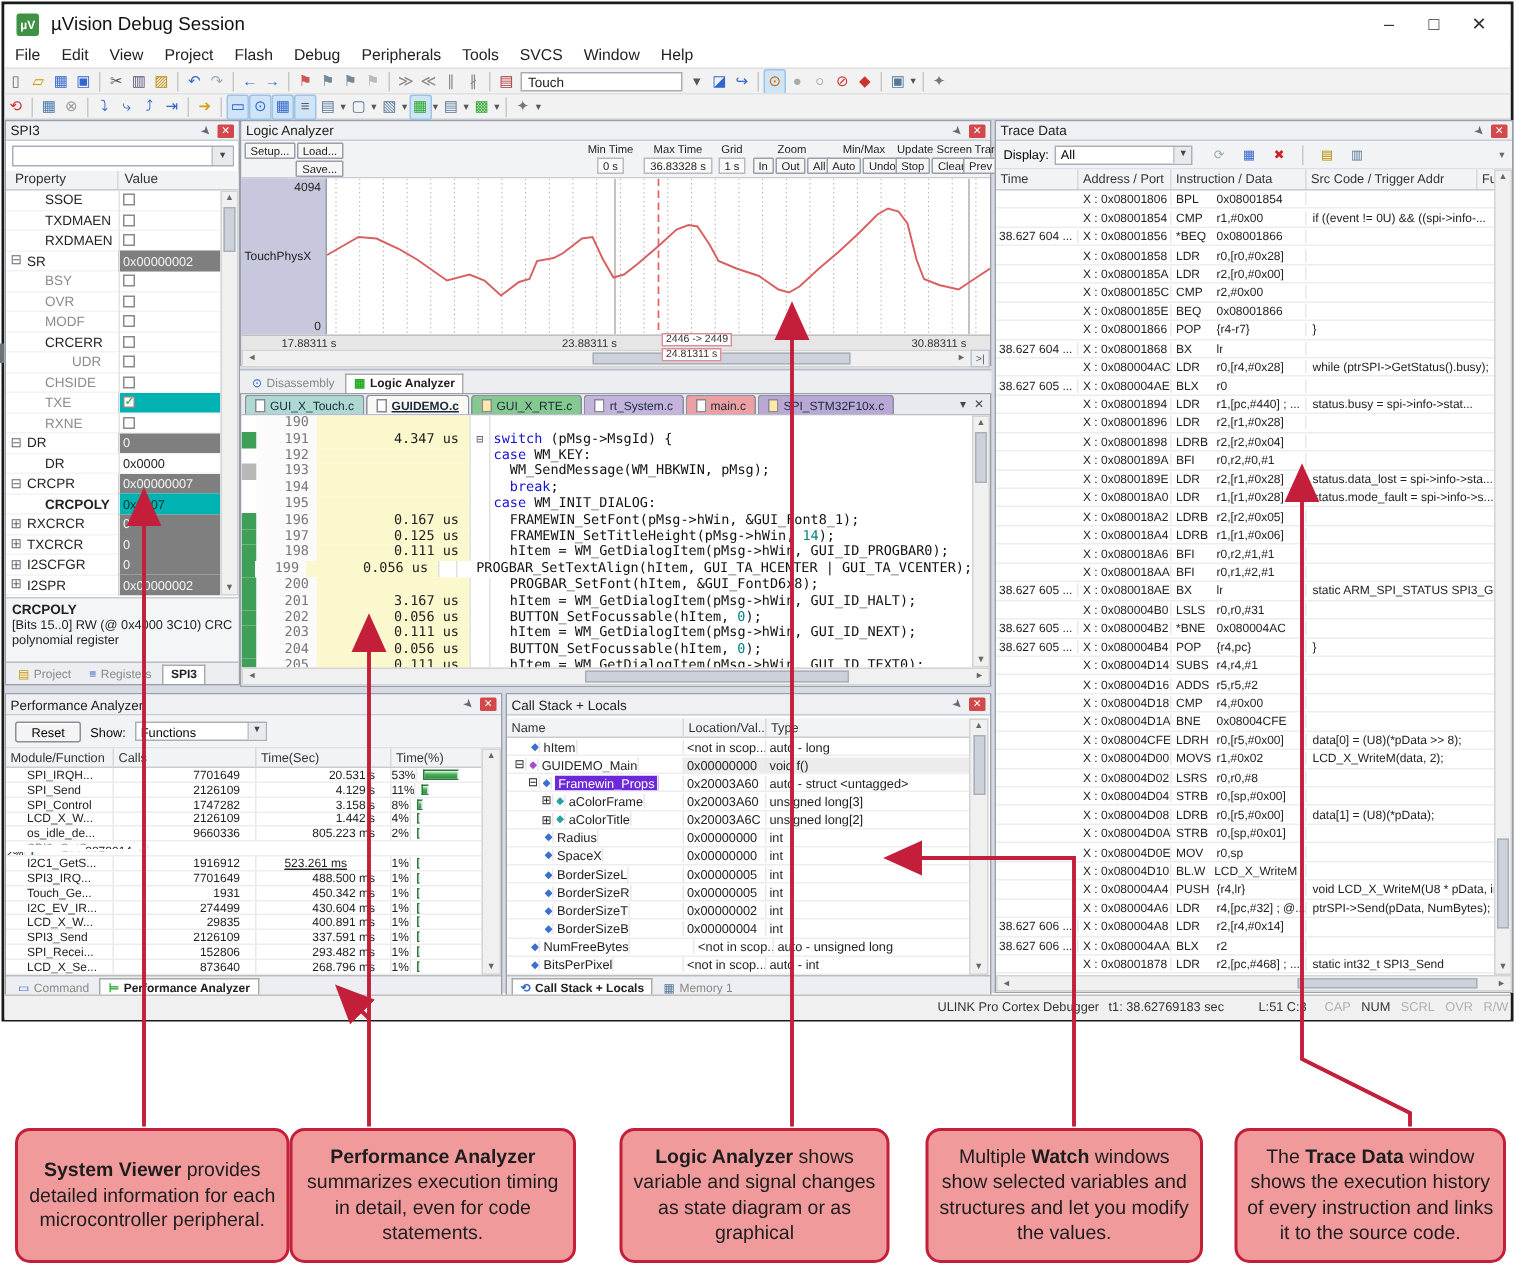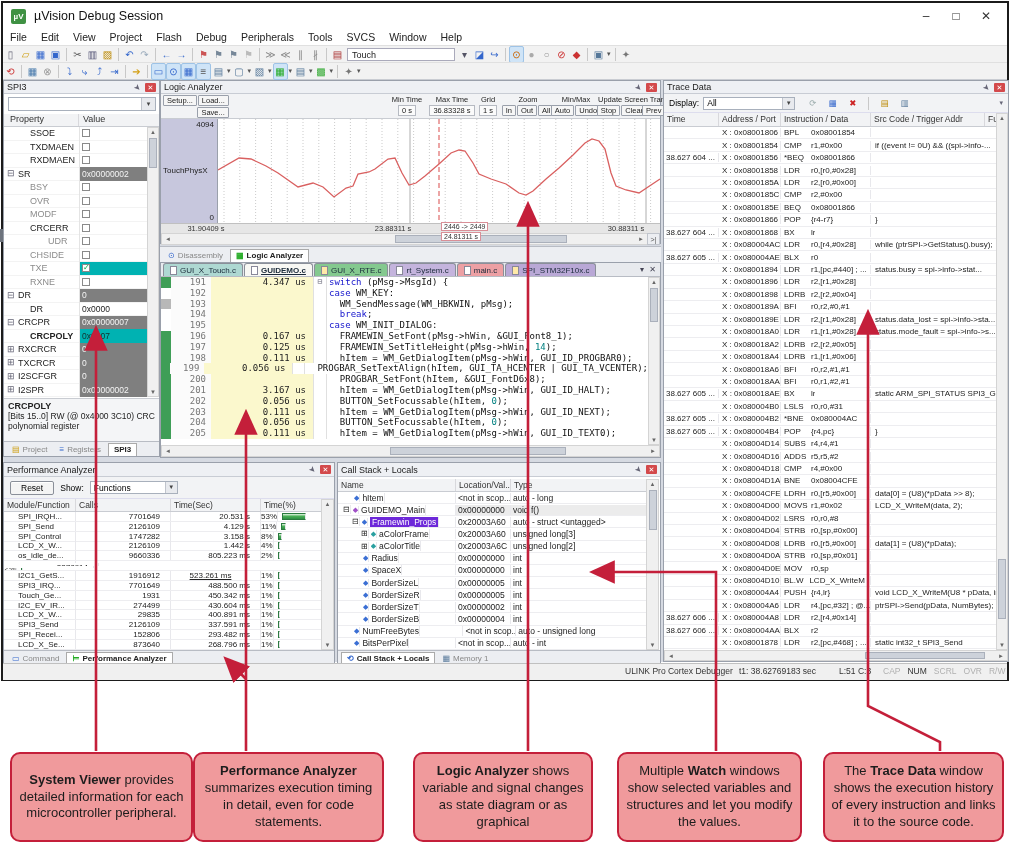--- a/index.html
+++ b/index.html
@@ -559,21 +559,21 @@
           <line x1="401.00000000000017" x2="401.00000000000017" y1="0" y2="104" stroke="#b5b5b5" stroke-width="0.7" stroke-dasharray="1,2"></line>
           <line x1="416.8000000000002" x2="416.8000000000002" y1="0" y2="104" stroke="#b5b5b5" stroke-width="0.7" stroke-dasharray="1,2"></line>
           <line x1="432.6000000000002" x2="432.6000000000002" y1="0" y2="104" stroke="#b5b5b5" stroke-width="0.7" stroke-dasharray="1,2"></line>
           <line x1="192" x2="192" y1="0" y2="104" stroke="#9a9a9a" stroke-width="0.8"></line>
           <line x1="428" x2="428" y1="0" y2="104" stroke="#9a9a9a" stroke-width="0.8"></line>
           <line x1="221" x2="221" y1="0" y2="104" stroke="#e06a6a" stroke-width="1.2" stroke-dasharray="5,3"></line>
           <polyline points="0,51 21,39 33,40 48,47 60,54 80,68 95,64 105,68 116,78 128,69 135,67 140,55 151,53 157,50 170,40 177,39 184,54 191,66 198,64 207,57 221,45 233,34 241,31 247,32 255,44 261,55 273,60 288,65 301,74 308,76 315,72 328,60 341,49 355,36 367,24 374,20 381,22 387,30 393,54 398,67 408,71 421,74 433,66 442,60" fill="none" stroke="#d96060" stroke-width="1.3"></polyline>
         </svg>
     </div>
     <div class="abs" id="la-axis">
-        <div class="la-tick" style="left: 45px;">31.90409 s</div>
+        <div class="la-tick" style="left: 45px;">17.88311 s</div>
         <div class="la-tick" style="left: 232px;">23.88311 s</div>
         <div class="la-tick" style="left: 465px;">30.88311 s</div>
       </div>
     <div class="la-cursor-tip" style="left:280px;top:141px;">2446 -&gt; 2449</div>
     <div class="la-cursor-tip" style="left:280px;top:151px;">24.81311 s</div>
     <div class="abs sb sbh" style="left:0px;top:152px;width:487px;height:12px;">
       <div class="ar" style="left:1px;">◄</div>
       <div class="thumb" style="left:233px;top:1px;width:172px;height:8px;"></div>
       <div class="ar" style="right:1px;">►</div>
     </div>
@@ -613,20 +613,21 @@
           <div>main.c</div>
         </div>
         <div class="edtab" style="background: rgb(185, 168, 214);">
           <div class="ficon" style="background: rgb(255, 233, 168);"></div>
           <div>SPI_STM32F10x.c</div>
         </div>
       </div>
     <div class="abs" style="right:16px;top:2px;font-size:8px;color:#445;">▾</div>
     <div class="abs" style="right:4px;top:2px;font-size:8px;color:#445;">✕</div>
     <div class="abs" id="ed-body">
+        <div class="edrow"><div class="ed-exec"></div><div class="ed-num">190</div><div class="ed-time"></div><div class="ed-fold"></div><div class="ed-code"></div></div>
         <div class="edrow"><div class="ed-exec green"></div><div class="ed-num">191</div><div class="ed-time">4.347 us</div><div class="ed-fold">⊟</div><div class="ed-code"><span class="kw">switch</span><span> (</span><span>pMsg</span><span>-&gt;</span><span>MsgId</span><span>) {</span></div></div>
         <div class="edrow"><div class="ed-exec"></div><div class="ed-num">192</div><div class="ed-time"></div><div class="ed-fold"></div><div class="ed-code"><span class="kw">case</span><span> </span><span>WM_KEY</span><span>:</span></div></div>
         <div class="edrow"><div class="ed-exec gray"></div><div class="ed-num">193</div><div class="ed-time"></div><div class="ed-fold"></div><div class="ed-code"><span>  </span><span>WM_SendMessage</span><span>(</span><span>WM_HBKWIN</span><span>, </span><span>pMsg</span><span>);</span></div></div>
         <div class="edrow"><div class="ed-exec"></div><div class="ed-num">194</div><div class="ed-time"></div><div class="ed-fold"></div><div class="ed-code"><span>  </span><span class="kw">break</span><span>;</span></div></div>
         <div class="edrow"><div class="ed-exec"></div><div class="ed-num">195</div><div class="ed-time"></div><div class="ed-fold"></div><div class="ed-code"><span class="kw">case</span><span> </span><span>WM_INIT_DIALOG</span><span>:</span></div></div>
         <div class="edrow"><div class="ed-exec green"></div><div class="ed-num">196</div><div class="ed-time">0.167 us</div><div class="ed-fold"></div><div class="ed-code"><span>  </span><span>FRAMEWIN_SetFont</span><span>(</span><span>pMsg</span><span>-&gt;</span><span>hWin</span><span>, &amp;</span><span>GUI_Font8_1</span><span>);</span></div></div>
         <div class="edrow"><div class="ed-exec green"></div><div class="ed-num">197</div><div class="ed-time">0.125 us</div><div class="ed-fold"></div><div class="ed-code"><span>  </span><span>FRAMEWIN_SetTitleHeight</span><span>(</span><span>pMsg</span><span>-&gt;</span><span>hWin</span><span>, </span><span class="num">14</span><span>);</span></div></div>
         <div class="edrow"><div class="ed-exec green"></div><div class="ed-num">198</div><div class="ed-time">0.111 us</div><div class="ed-fold"></div><div class="ed-code"><span>  </span><span>hItem</span><span> = </span><span>WM_GetDialogItem</span><span>(</span><span>pMsg</span><span>-&gt;</span><span>hWin</span><span>, </span><span>GUI_ID_PROGBAR0</span><span>);</span></div></div>
         <div class="edrow"><div class="ed-exec green"></div><div class="ed-num">199</div><div class="ed-time">0.056 us</div><div class="ed-fold"></div><div class="ed-code"><span>  </span><span>PROGBAR_SetTextAlign</span><span>(</span><span>hItem</span><span>, </span><span>GUI_TA_HCENTER</span><span> | </span><span>GUI_TA_VCENTER</span><span>);</span></div></div>
         <div class="edrow"><div class="ed-exec green"></div><div class="ed-num">200</div><div class="ed-time"></div><div class="ed-fold"></div><div class="ed-code"><span>  </span><span>PROGBAR_SetFont</span><span>(</span><span>hItem</span><span>, &amp;</span><span>GUI_FontD6x8</span><span>);</span></div></div>

